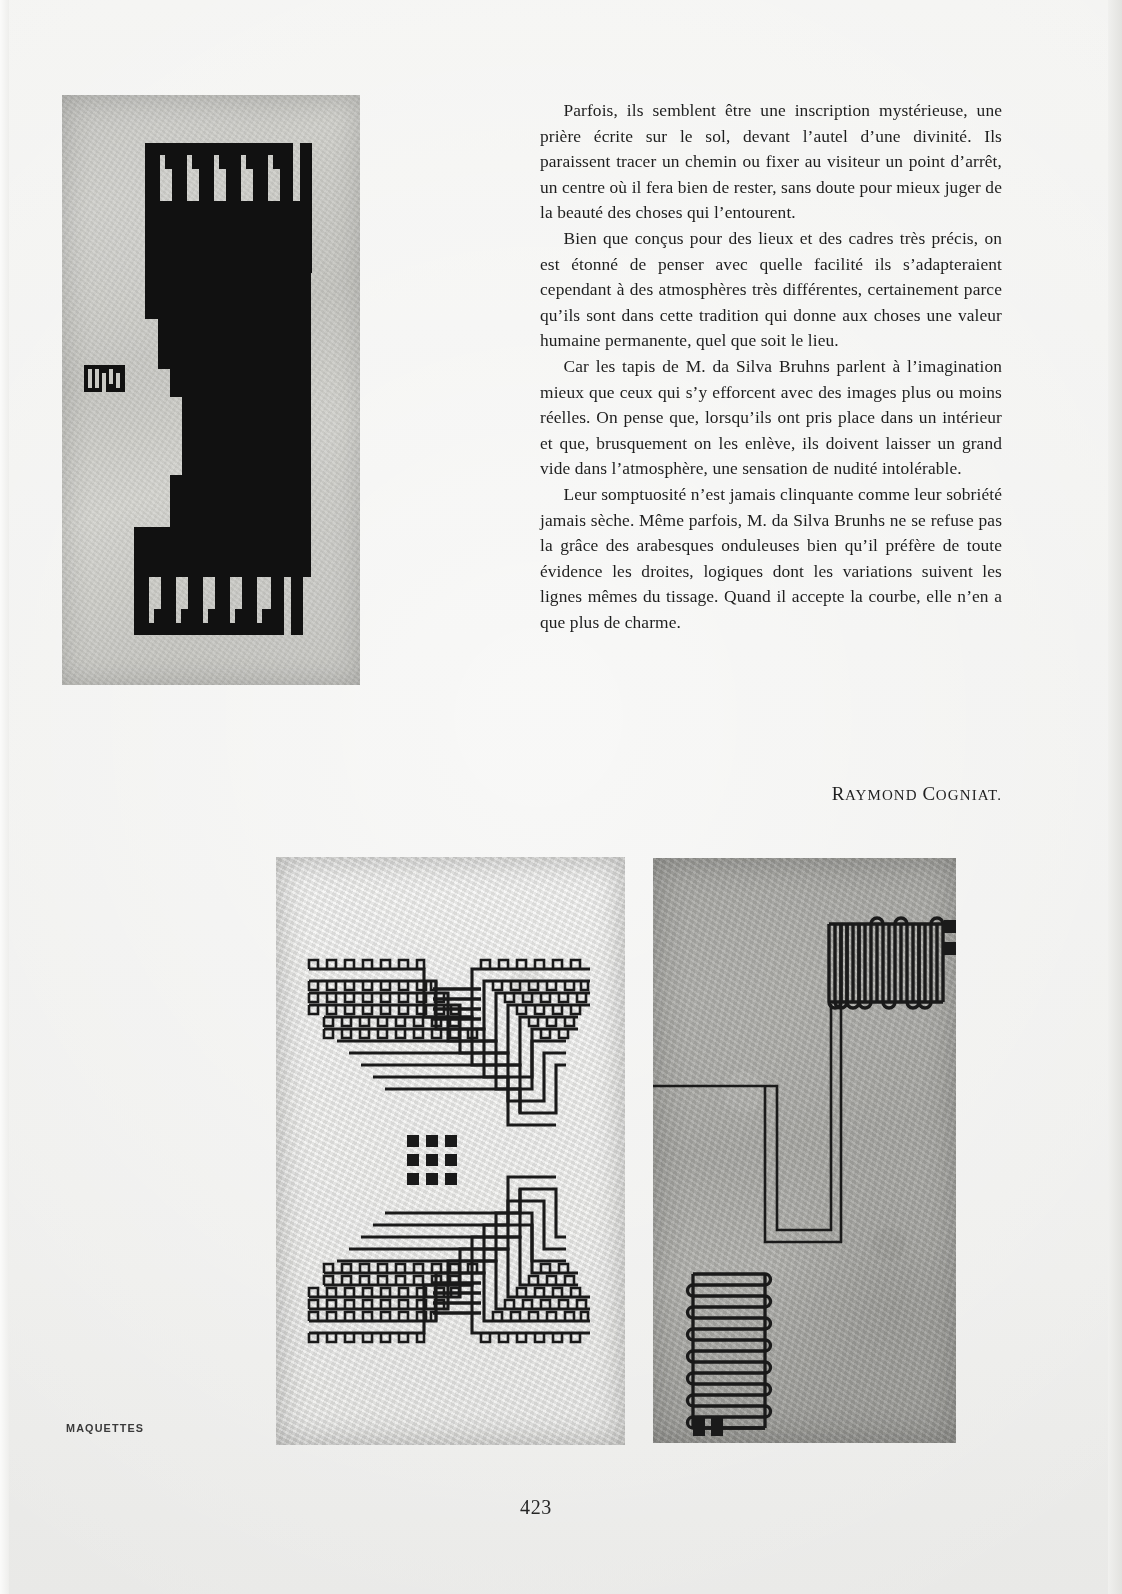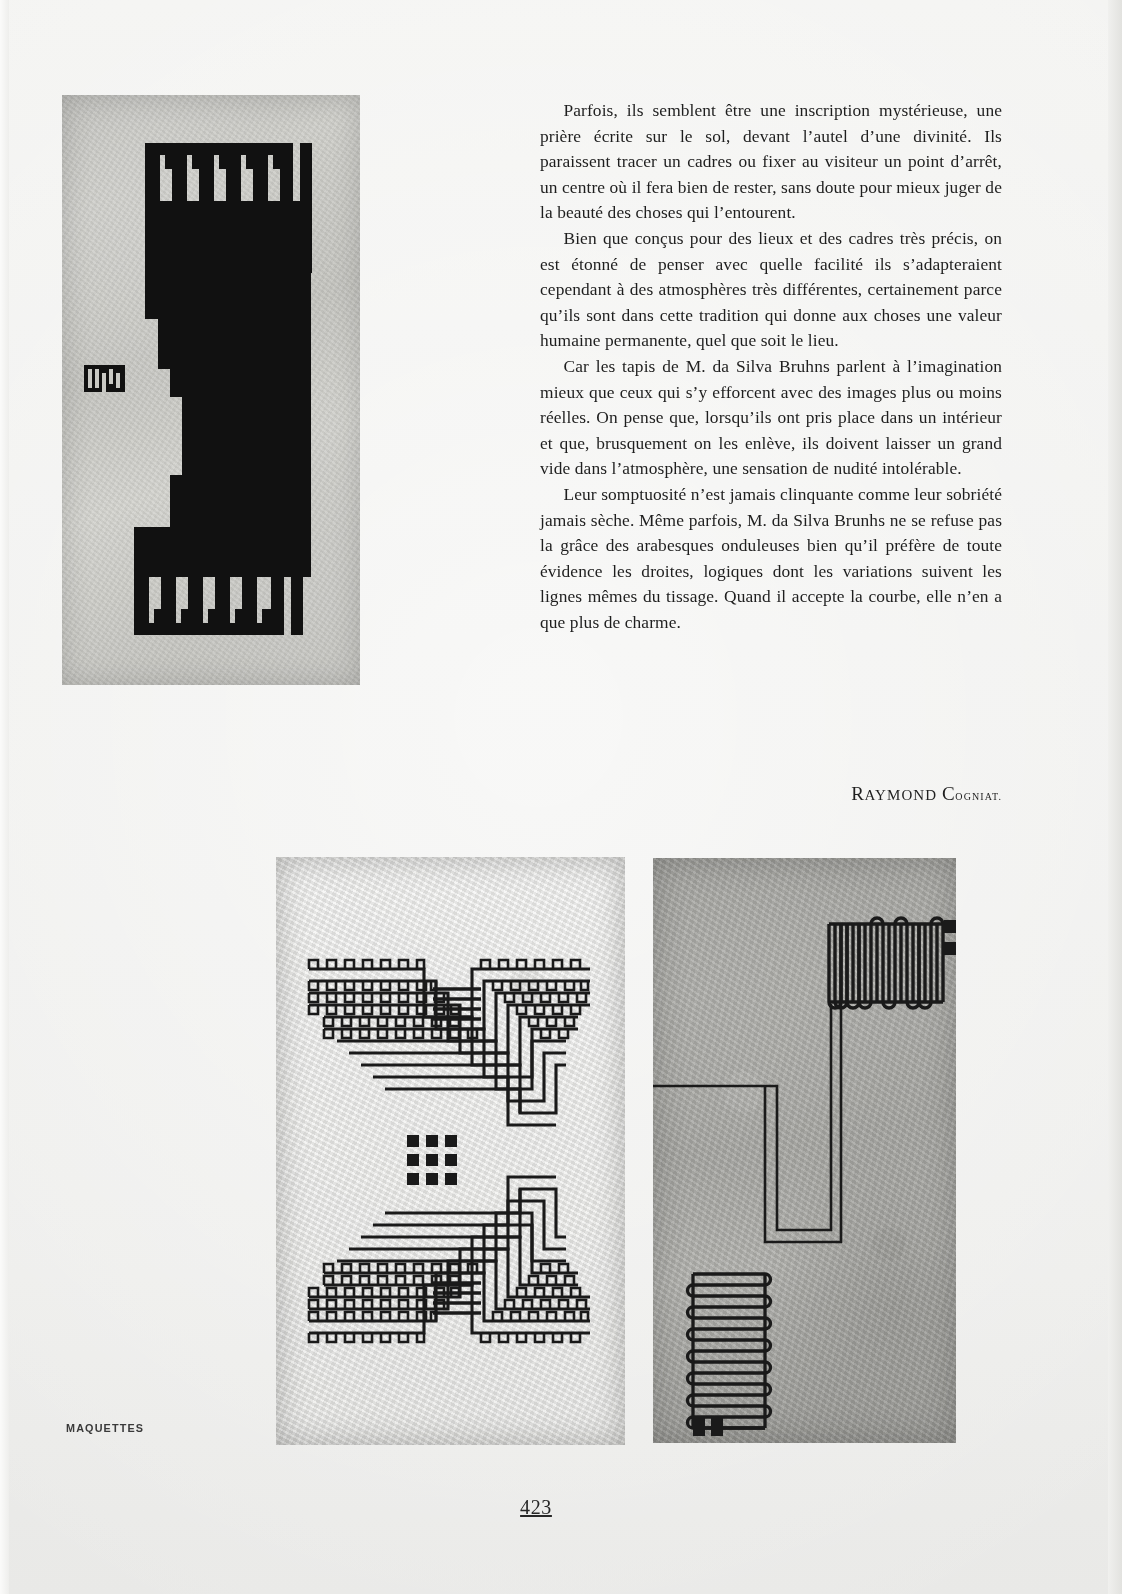--- a/index.html
+++ b/index.html
@@ -116,21 +116,20 @@
     letter-spacing:1.15px;
     color:#3a3a3a;
     text-align:center;
   }
   #folio{
     position:absolute;left:0;top:1496px;width:1072px;
     text-align:center;
     font-size:20px;
     color:#262626;
     letter-spacing:.6px;
-    text-decoration:underline;
   }
   .fig-tick{
     position:absolute;
     font-family:"Liberation Sans", sans-serif;
     font-size:8px;
     color:#2a2a2a;
     opacity:.72;
   }
 </style>
 </head>
@@ -222,28 +221,28 @@
         <rect x="200" y="514" width="12" height="14"></rect>
       </g>
 
       <rect x="209" y="410" width="13" height="130"></rect>
       <rect x="229" y="410" width="12" height="130"></rect>
     </g>
   </svg>
 </div>
 
 <div id="text-col">
-  <p>Parfois, ils semblent être une inscription mystérieuse, une prière écrite sur le sol, devant l’autel d’une divinité. Ils paraissent tracer un cadres ou fixer au visiteur un point d’arrêt, un centre où il fera bien de rester, sans doute pour mieux juger de la beauté des choses qui l’entourent.</p>
+  <p>Parfois, ils semblent être une inscription mystérieuse, une prière écrite sur le sol, devant l’autel d’une divinité. Ils paraissent tracer un chemin ou fixer au visiteur un point d’arrêt, un centre où il fera bien de rester, sans doute pour mieux juger de la beauté des choses qui l’entourent.</p>
   <p>Bien que conçus pour des lieux et des cadres très précis, on est étonné de penser avec quelle facilité ils s’adapteraient cependant à des atmosphères très différentes, certainement parce qu’ils sont dans cette tradition qui donne aux choses une valeur humaine permanente, quel que soit le lieu.</p>
   <p>Car les tapis de M. da Silva Bruhns parlent à l’imagination mieux que ceux qui s’y efforcent avec des images plus ou moins réelles. On pense que, lorsqu’ils ont pris place dans un intérieur et que, brusquement on les enlève, ils doivent laisser un grand vide dans l’atmosphère, une sensation de nudité intolérable.</p>
   <p>Leur somptuosité n’est jamais clinquante comme leur sobriété jamais sèche. Même parfois, M. da Silva Brunhs ne se refuse pas la grâce des arabesques onduleuses bien qu’il préfère de toute évidence les droites, logiques dont les variations suivent les lignes mêmes du tissage. Quand il accepte la courbe, elle n’en a que plus de charme.</p>
 </div>
 
 <div id="signature">
-  <span class="sc-first">R</span><span style="font-size: 15px; letter-spacing: 1.1px; margin-top: 28px;">AYMOND</span>&nbsp;<span class="sc-first">C</span><span style="font-size: 10px; letter-spacing: 1.1px;">OGNIAT.</span>
+  <span class="sc-first">R</span><span style="font-size: 15px; letter-spacing: 1.1px; margin-top: 28px;">AYMOND</span>&nbsp;<span class="sc-first">C</span><span style="font-size: 15px; letter-spacing: 1.1px;">OGNIAT.</span>
 </div>
 
 <div id="photo-bl">
   <div class="grain"></div>
   <svg width="349" height="588" viewBox="0 0 349 588">
     <g stroke="#1a1a1a" fill="none" stroke-width="3.1">
 
       <g>
         <path d="M33 112 H148 V160 H196 V112 H314"></path>
         <path d="M33 124 H160 V172 H208 V124 H314"></path>

